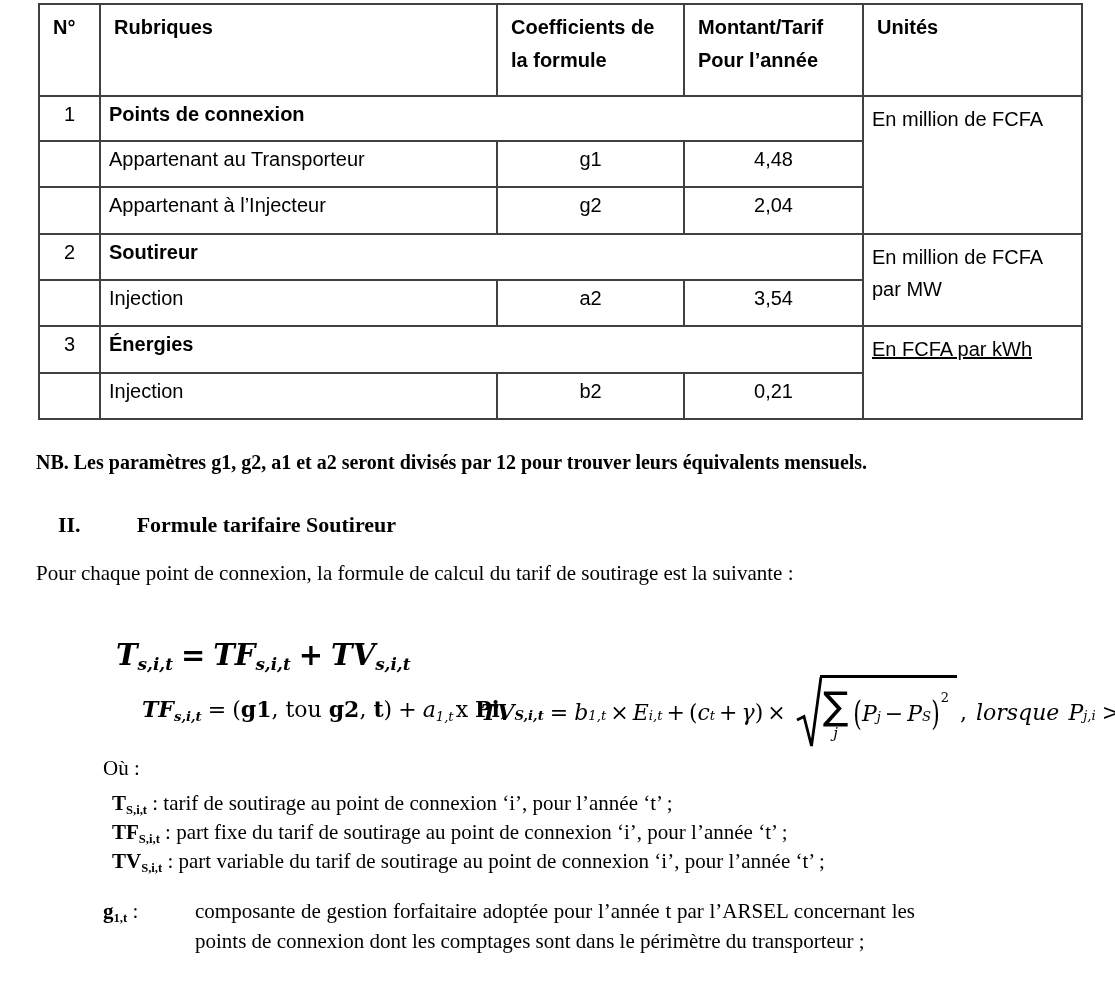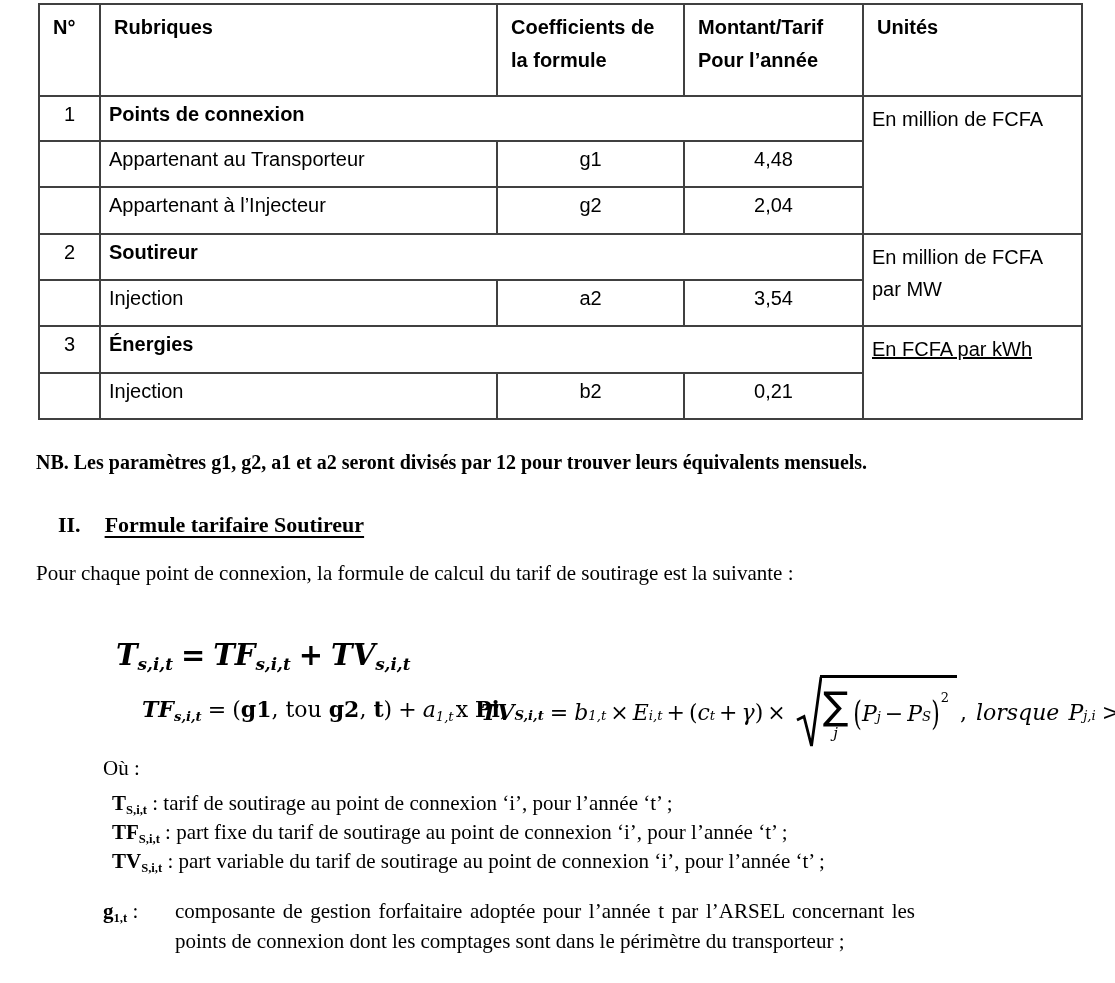--- a/index.html
+++ b/index.html
@@ -21,21 +21,21 @@
   td.cval { text-align:center; padding-top:7px; }
   td.unit { padding-left:13px; line-height:32px; }
   td.unit1 { vertical-align:top; padding-top:30px; }
   td.unit2 { vertical-align:top; padding-top:4px; }
   td.unit3 { vertical-align:middle; padding-top:0;text-decoration:underline; }
 
   
   .nb { position:absolute; left:36px; top:451px; width:1060px; font-size:20px; font-weight:bold; }
   .heading { position:absolute; left:58px; top:512px; font-size:22px; font-weight:bold; }
   .heading .numeral { display:inline-block; }
-  .heading .htitle { display:inline-block; margin-left:24px; text-decoration:underline; text-decoration-thickness:2px; text-underline-offset:4px; }
+  .heading .htitle { display:inline-block; margin-left:56px; text-decoration-thickness:2px; text-underline-offset:4px; }
   .intro { position:absolute; left:36px; top:561px; width:1050px; font-size:21px; }
 
   
   .math { font-family:"DejaVu Serif", serif; }
   .f1 { position:absolute; left:116px; top:638px; font-size:29px; font-style:italic; font-weight:bold; white-space:nowrap; }
   .f1 sub { font-size:0.58em; line-height:0; position:relative; top:0.3em; vertical-align:baseline; }
   .f1 .op { margin:0 8px; }
   .f2l { position:absolute; left:142px; top:696px; font-size:22px; white-space:nowrap; }
   .f2r { position:absolute; left:481px; top:672px; height:80px; display:flex; align-items:center; font-size:22px; white-space:nowrap; }
   .f2l sub, .f2r sub, .defs sub, .gdef sub { font-size:0.6em; line-height:0; position:relative; top:0.28em; vertical-align:baseline; }
@@ -54,21 +54,21 @@
   .pow { font-size:13px; position:relative; top:-16px; margin-left:1px; }
 
   
   .where { position:absolute; left:103px; top:756px; font-size:21px; }
   .defs { position:absolute; left:103px; top:789px; width:960px; font-size:21px; line-height:29px;margin-left:9px; }
   .defs .term { font-weight:bold; }
   .defs sub { font-weight:bold; font-size:0.6em; }
   .gdef { position:absolute; left:103px; top:897px; width:812px; display:flex; font-size:21px; line-height:29.5px; }
   .gdef .glabel { width:72px; flex:0 0 72px; font-weight:bold; }
   .gdef .glabel .colon { font-weight:normal; }
-  .gdef .gtext { flex:1; text-align:justify; }
+  .gdef .gtext { flex:1; text-align:justify;margin-left:20px; }
 </style>
 </head>
 <body>
 
 <div class="page">
 
   <table class="tariff">
     <colgroup>
       <col style="width:61px">
         <col style="width:397px">

